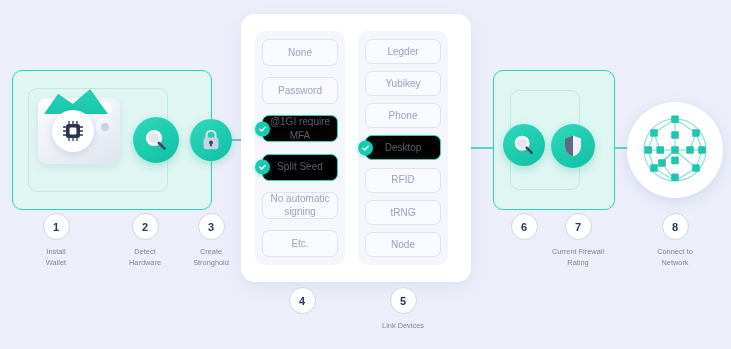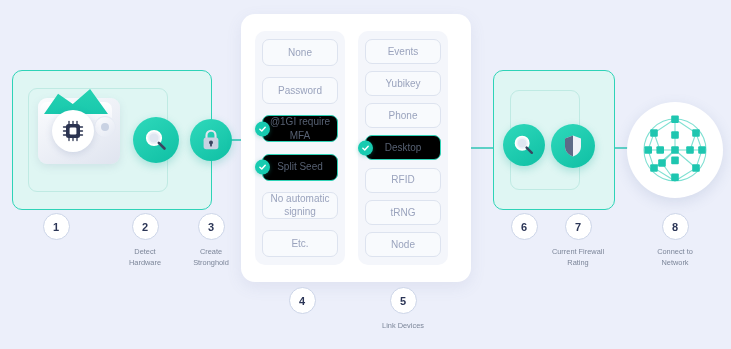--- a/index.html
+++ b/index.html
@@ -239,21 +239,21 @@
         <span style="white-space:pre-line">No automatic
 signing</span>
       </div>
       <div class="opt">
         <span>Etc.</span>
       </div>
     </div>
 
     <div class="opt-col col-b">
       <div class="opt">
-        <span>Events</span>
+        <span>Legder</span>
       </div>
       <div class="opt">
         <span>Yubikey</span>
       </div>
       <div class="opt">
         <span>Phone</span>
       </div>
       <div class="opt selected">
         <span class="check">
           <svg width="9" height="9" viewBox="0 0 12 12">
@@ -323,20 +323,22 @@
         <rect x="35.2" y="45.6" width="7.6" height="7.6" rx="1"></rect>
         <rect x="14.2" y="53.2" width="7.6" height="7.6" rx="1"></rect>
         <rect x="56.2" y="53.2" width="7.6" height="7.6" rx="1"></rect>
         <rect x="35.2" y="62.4" width="7.6" height="7.6" rx="1"></rect>
       </g>
     </svg>
   </div>
 
   <div class="step" style="left:11px; top:213px;">
     <div class="step-circle">1</div>
+    <div class="step-label">Install
+Wallet</div>
   </div>
   <div class="step" style="left:100px; top:213px;">
     <div class="step-circle">2</div>
     <div class="step-label">Detect
 Hardware</div>
   </div>
   <div class="step" style="left:166px; top:213px;">
     <div class="step-circle">3</div>
     <div class="step-label">Create
 Stronghold</div>

